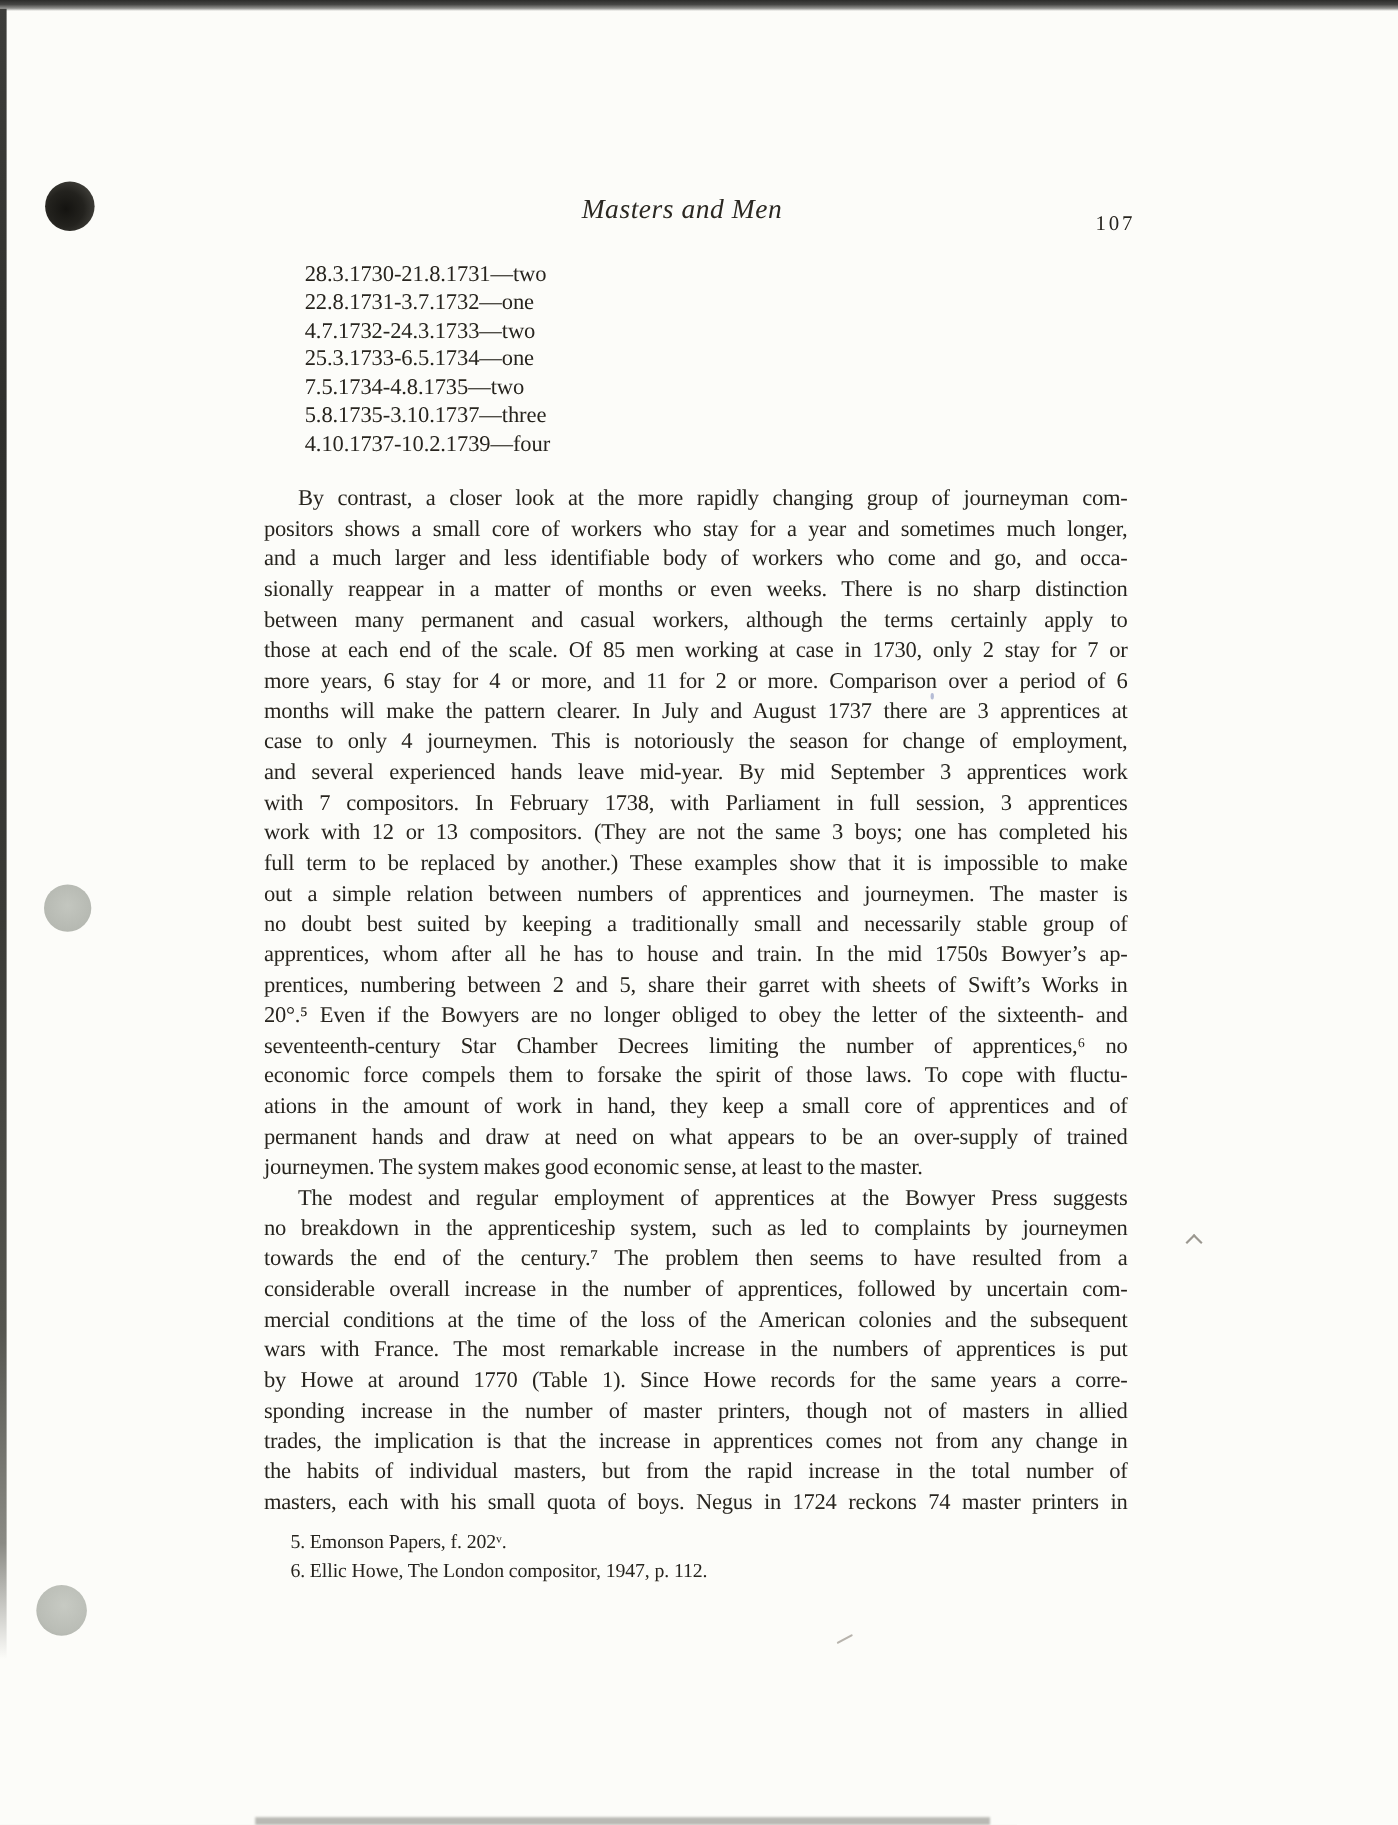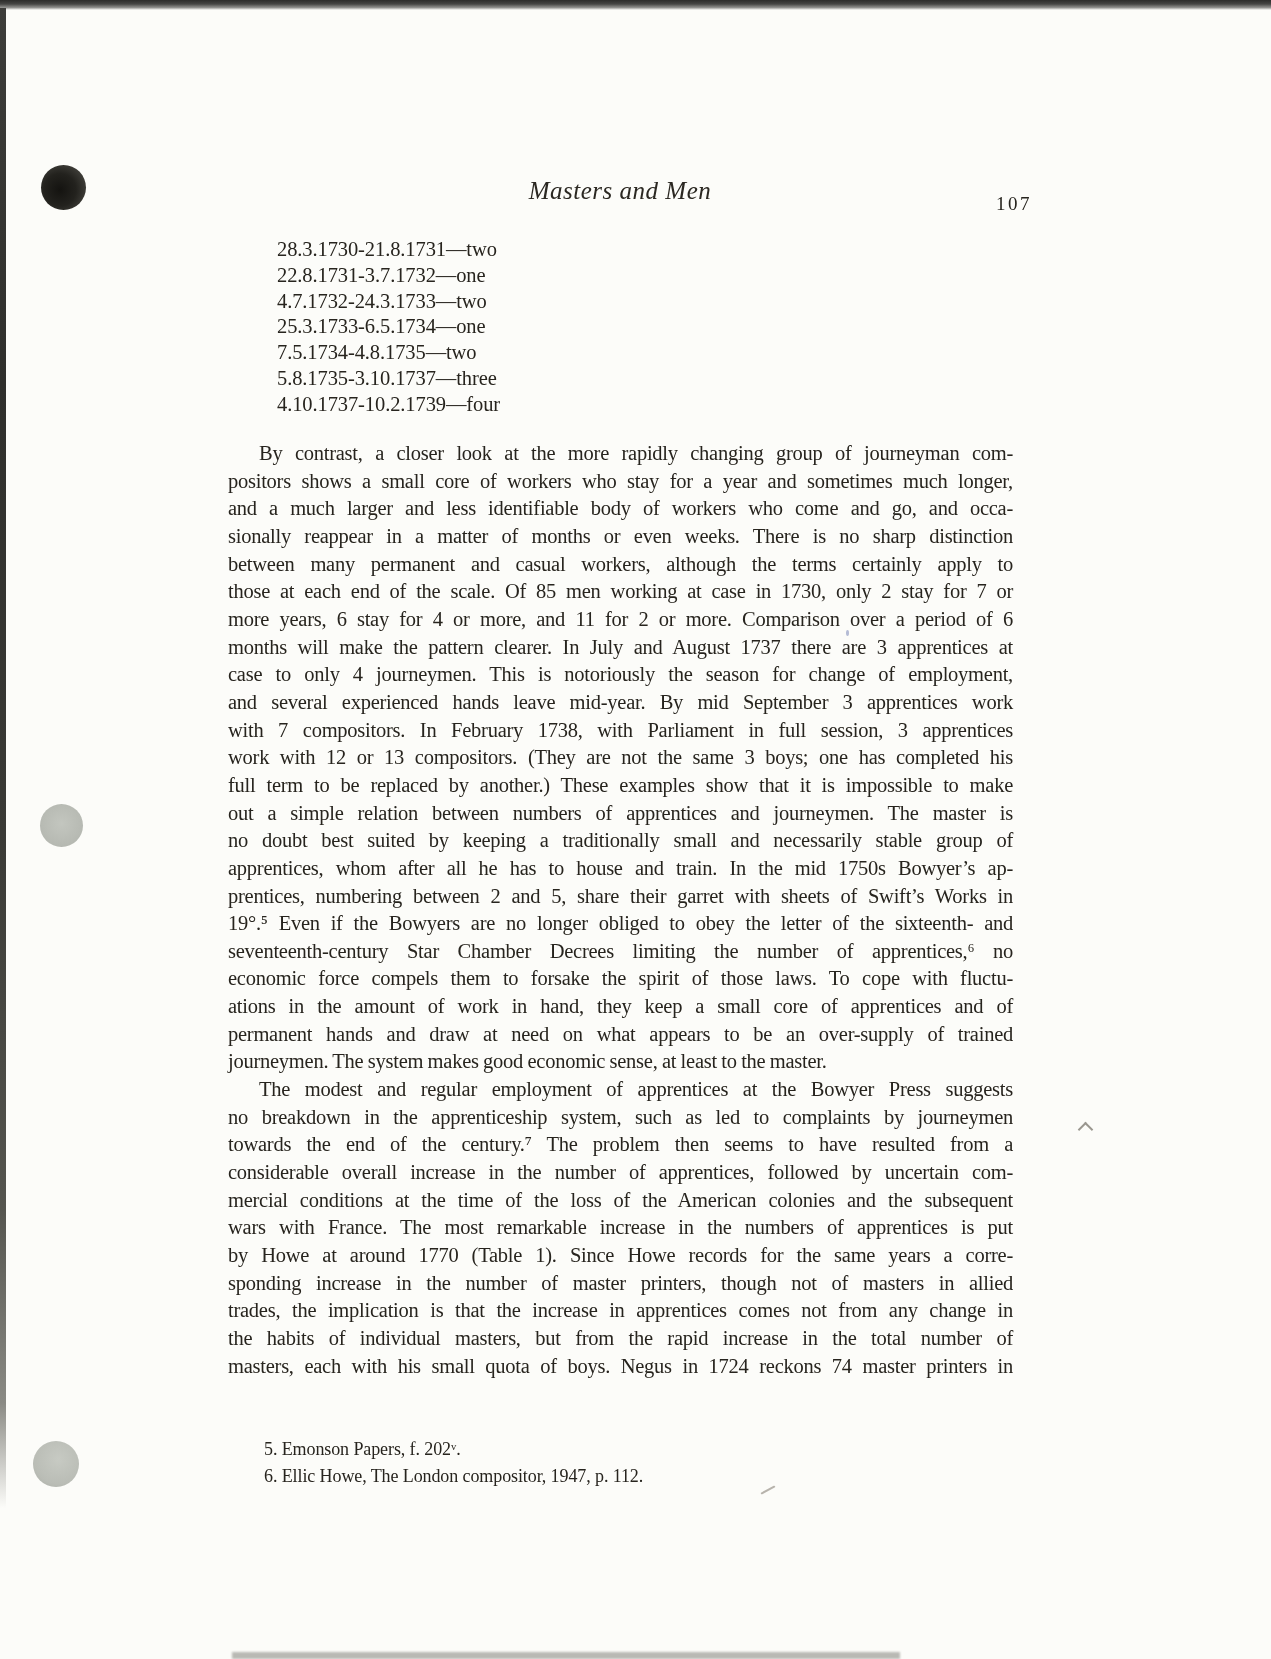--- a/index.html
+++ b/index.html
@@ -24,27 +24,27 @@
     transform:rotate(-28deg);opacity:.7;border-radius:2px;}
   .margin-caret-mark{position:absolute;left:1080px;top:1124px;width:9px;height:9px;
     border-left:2px solid #837f76;border-top:2px solid #837f76;transform:rotate(45deg);opacity:.8;}
   .ink-speck{position:absolute;left:846px;top:630px;width:3px;height:6px;background:#7a86b8;opacity:.55;border-radius:50%;}
 
   
   .running-title{position:absolute;top:177px;left:228px;width:784px;text-align:center;
     font-style:italic;font-size:25px;letter-spacing:.5px;color:#2b2822;}
   .page-number{position:absolute;top:193px;left:996px;font-size:19px;letter-spacing:2.5px;}
   .interval-list{position:absolute;top:237px;left:277px;font-size:20.5px;line-height:25.8px;letter-spacing:-0.1px;}
-  .body-text{position:absolute;top:440px;left:228px;width:785px;font-size:20.5px;
+  .body-text{position:absolute;top:440px;left:240px;width:785px;font-size:20.5px;
     line-height:27.65px;letter-spacing:-0.25px;word-spacing:-0.5px;}
   .tl{text-align:justify;text-align-last:justify;}
   .tl.first{padding-left:31px;}
   .tl.last{text-align:justify;text-align-last:left;}
   .it{}
-  .footnotes{position:absolute;top:1388px;left:264px;font-size:18px;line-height:27.4px;letter-spacing:-0.1px;margin-top:48px;}
+  .footnotes{position:absolute;top:1388px;left:264px;font-size:18px;line-height:27.4px;letter-spacing:-0.1px;}
 </style>
 </head>
 <body>
 
 <div class="page">
 
   <div class="scan-edge-top"></div>
   <div class="scan-edge-left"></div>
   <div class="scan-bar-bottom"></div>
   <div class="hole hole-top"></div>
@@ -79,21 +79,21 @@
       <div class="tl">months will make the pattern clearer. In July and August 1737 there are 3 apprentices at</div>
       <div class="tl">case to only 4 journeymen. This is notoriously the season for change of employment,</div>
       <div class="tl">and several experienced hands leave mid-year. By mid September 3 apprentices work</div>
       <div class="tl">with 7 compositors. In February 1738, with Parliament in full session, 3 apprentices</div>
       <div class="tl">work with 12 or 13 compositors. (They are not the same 3 boys; one has completed his</div>
       <div class="tl">full term to be replaced by another.) These examples show that it is impossible to make</div>
       <div class="tl">out a simple relation between numbers of apprentices and journeymen. The master is</div>
       <div class="tl">no doubt best suited by keeping a traditionally small and necessarily stable group of</div>
       <div class="tl">apprentices, whom after all he has to house and train. In the mid 1750s Bowyer’s ap-</div>
       <div class="tl"><span>prentices, numbering between 2 and 5, share their garret with sheets of Swift’s </span><span class="it">Works</span><span> in</span></div>
-      <div class="tl">19°.⁵ Even if the Bowyers are no longer obliged to obey the letter of the sixteenth- and</div>
+      <div class="tl">20°.⁵ Even if the Bowyers are no longer obliged to obey the letter of the sixteenth- and</div>
       <div class="tl">seventeenth-century Star Chamber Decrees limiting the number of apprentices,⁶ no</div>
       <div class="tl">economic force compels them to forsake the spirit of those laws. To cope with fluctu-</div>
       <div class="tl">ations in the amount of work in hand, they keep a small core of apprentices and of</div>
       <div class="tl">permanent hands and draw at need on what appears to be an over-supply of trained</div>
       <div class="tl last">journeymen. The system makes good economic sense, at least to the master.</div>
     </div>
     <div>
       <div class="tl first">The modest and regular employment of apprentices at the Bowyer Press suggests</div>
       <div class="tl">no breakdown in the apprenticeship system, such as led to complaints by journeymen</div>
       <div class="tl">towards the end of the century.⁷ The problem then seems to have resulted from a</div>

